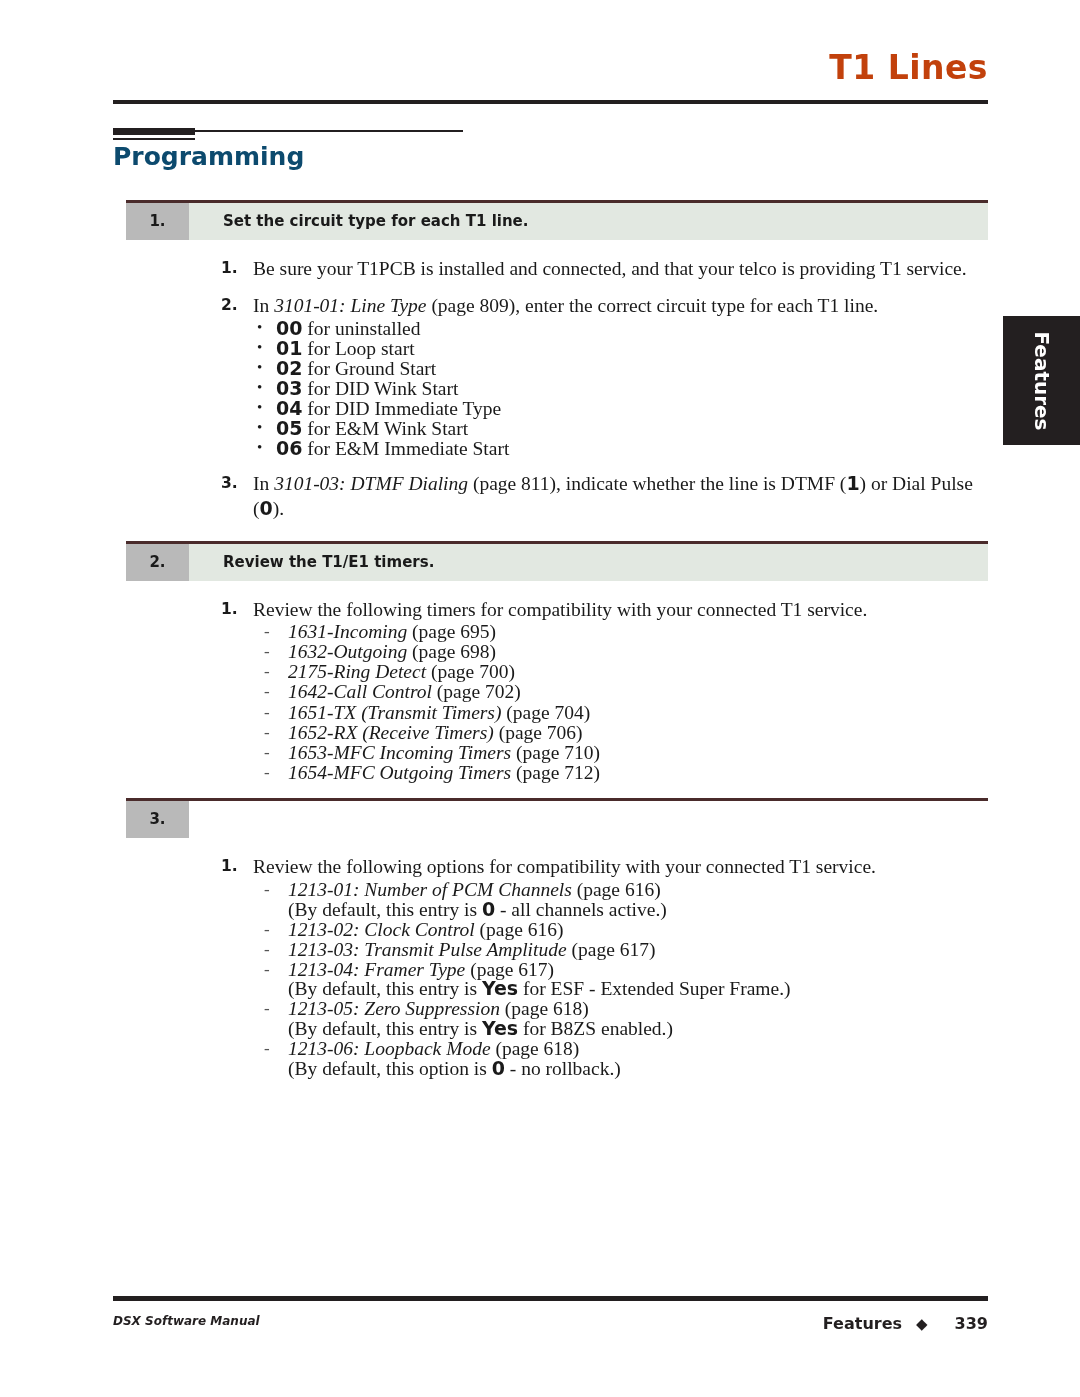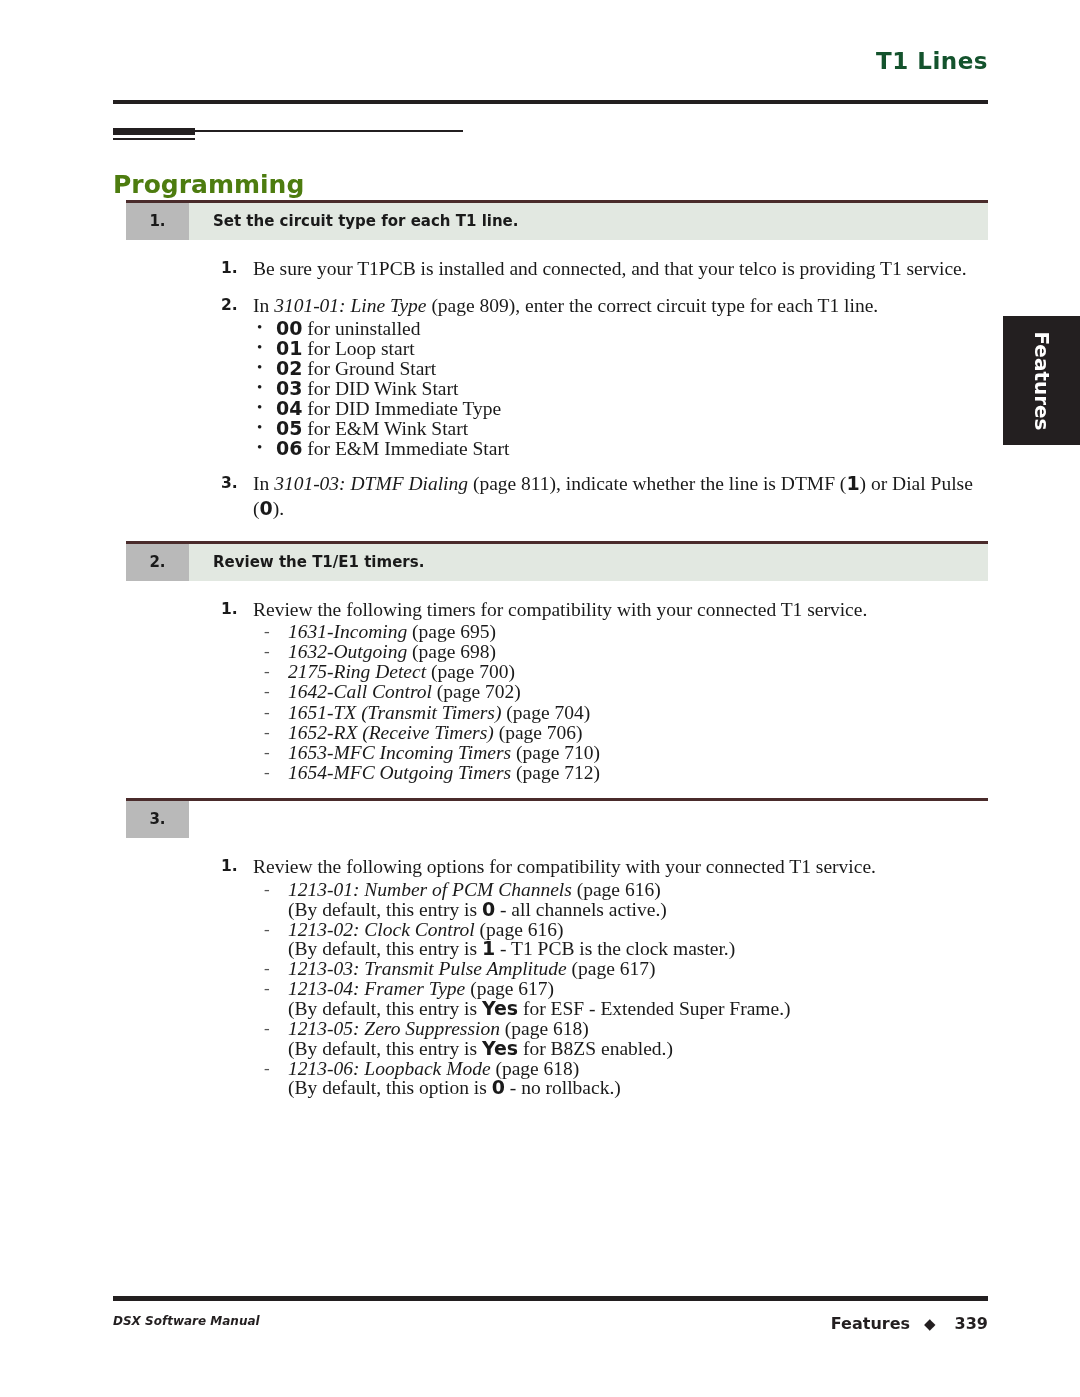--- a/index.html
+++ b/index.html
@@ -23,23 +23,23 @@
     top: 48px;
     width: 875px;
     height: 56px;
   }
   .page-header .title {
     position: absolute;
     right: 0;
     top: 0;
     font-family: "DejaVu Sans", sans-serif;
     font-weight: bold;
-    font-size: 23px;
+    font-size: 33px;
     letter-spacing: 0.5px;
-    color: #14532d;
+    color: #c2410c;
     white-space: nowrap;
   }
   .page-header .rule {
     position: absolute;
     left: 0;
     right: 0;
     bottom: 0;
     height: 4px;
     background: #231f20;
   }
@@ -76,23 +76,22 @@
     background: #231f20;
   }
   .prog-block .prog-title {
     position: absolute;
     left: 0;
     top: 14px;
     font-family: "DejaVu Sans", sans-serif;
     font-weight: bold;
     font-size: 25px;
     letter-spacing: 0px;
-    color: #4d7c0f;
-    white-space: nowrap;
-    margin-top: 28px;
+    color: #0c4a6e;
+    white-space: nowrap;
   }
 
   
   .side-tab {
     position: absolute;
     left: 1003px;
     top: 316px;
     width: 77px;
     height: 129px;
     background: #231f20;
@@ -136,21 +135,21 @@
     padding: 9px 0 10px 0;
     box-sizing: border-box;
   }
   .step-bar .label {
     flex: 1 1 auto;
     background: #e2e8e1;
     font-family: "DejaVu Sans", sans-serif;
     font-weight: bold;
     font-size: 15px;
     color: #1a1a1a;
-    padding: 9px 0 10px 24px;
+    padding: 9px 0 10px 34px;
     box-sizing: border-box;
   }
 
   
   .substeps {
     margin: 0;
     padding: 0;
     list-style: none;
   }
   .substep {
@@ -255,21 +254,21 @@
     position: absolute;
     right: 0;
     top: 18px;
     font-family: "DejaVu Sans", sans-serif;
     font-weight: bold;
     font-size: 16px;
     color: #231f20;
     white-space: nowrap;
   }
   .page-footer .right .diamond { margin: 0 13px 0 14px; font-size: 15px; }
-  .page-footer .right .pagenum { margin-left: 6px; }
+  .page-footer .right .pagenum { margin-left: 14px; }
 </style>
 </head>
 <body>
 
 <div class="page-header">
   <div class="title">T1 Lines</div>
   <div class="rule"></div>
 </div>
 
 <div class="prog-block">
@@ -351,21 +350,20 @@
     <li class="substep first-sub">
       <span class="marker">1.</span>
       <span>Review the following options for compatibility with your connected T1 service.</span>
       <ul class="dashes">
         <li>
           <span class="dash">-</span><span class="i">1213-01: Number of PCM Channels</span><span> (page 616)</span>
           <span class="note"><span>(By default, this entry is </span><span class="b">0</span><span> - all channels active.)</span></span>
         </li>
         <li>
           <span class="dash">-</span><span class="i">1213-02: Clock Control</span><span> (page 616)</span>
-          <span class="note"><span>(By default, this entry is </span><span class="b">1</span><span> - T1 PCB is the clock master.)</span></span>
         </li>
         <li>
           <span class="dash">-</span><span class="i">1213-03: Transmit Pulse Amplitude</span><span> (page 617)</span>
         </li>
         <li>
           <span class="dash">-</span><span class="i">1213-04: Framer Type</span><span> (page 617)</span>
           <span class="note"><span>(By default, this entry is </span><span class="b">Yes</span><span> for ESF - Extended Super Frame.)</span></span>
         </li>
         <li>
           <span class="dash">-</span><span class="i">1213-05: Zero Suppression</span><span> (page 618)</span>

